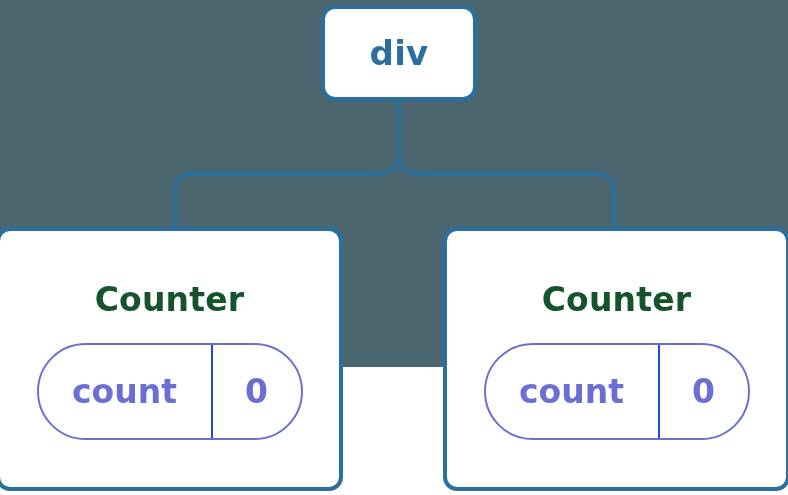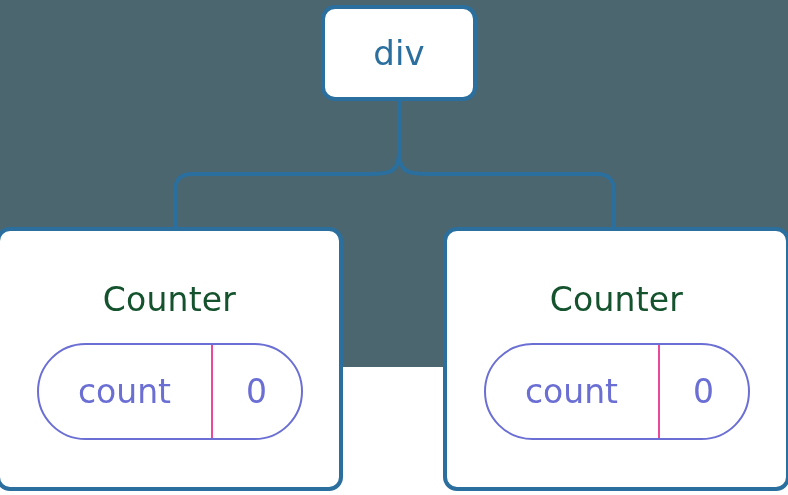--- a/index.html
+++ b/index.html
@@ -10,20 +10,21 @@
     width: 788px;
     height: 495px;
     overflow: hidden;
     font-family: "DejaVu Sans", "Liberation Sans", sans-serif;
   }
   #canvas {
     position: relative;
     width: 788px;
     height: 367px;
     background: #4c666f;
+    font-weight: bold;
   }
   #edges {
     position: absolute;
     left: 0;
     top: 0;
     width: 788px;
     height: 495px;
     pointer-events: none;
   }
 
@@ -79,21 +80,21 @@
     box-sizing: border-box;
     display: flex;
     align-items: stretch;
     background: #ffffff;
   }
   .pill-key {
     flex: 0 0 172px;
     display: flex;
     align-items: center;
     justify-content: center;
-    border-right: 2px solid #ec4899;
+    border-right: 2px solid #1d4ed8;
     color: #6b6fd4;
     font-size: 33px;
     line-height: 1;
   }
   .pill-val {
     flex: 1 1 auto;
     display: flex;
     align-items: center;
     justify-content: center;
     color: #6b6fd4;

